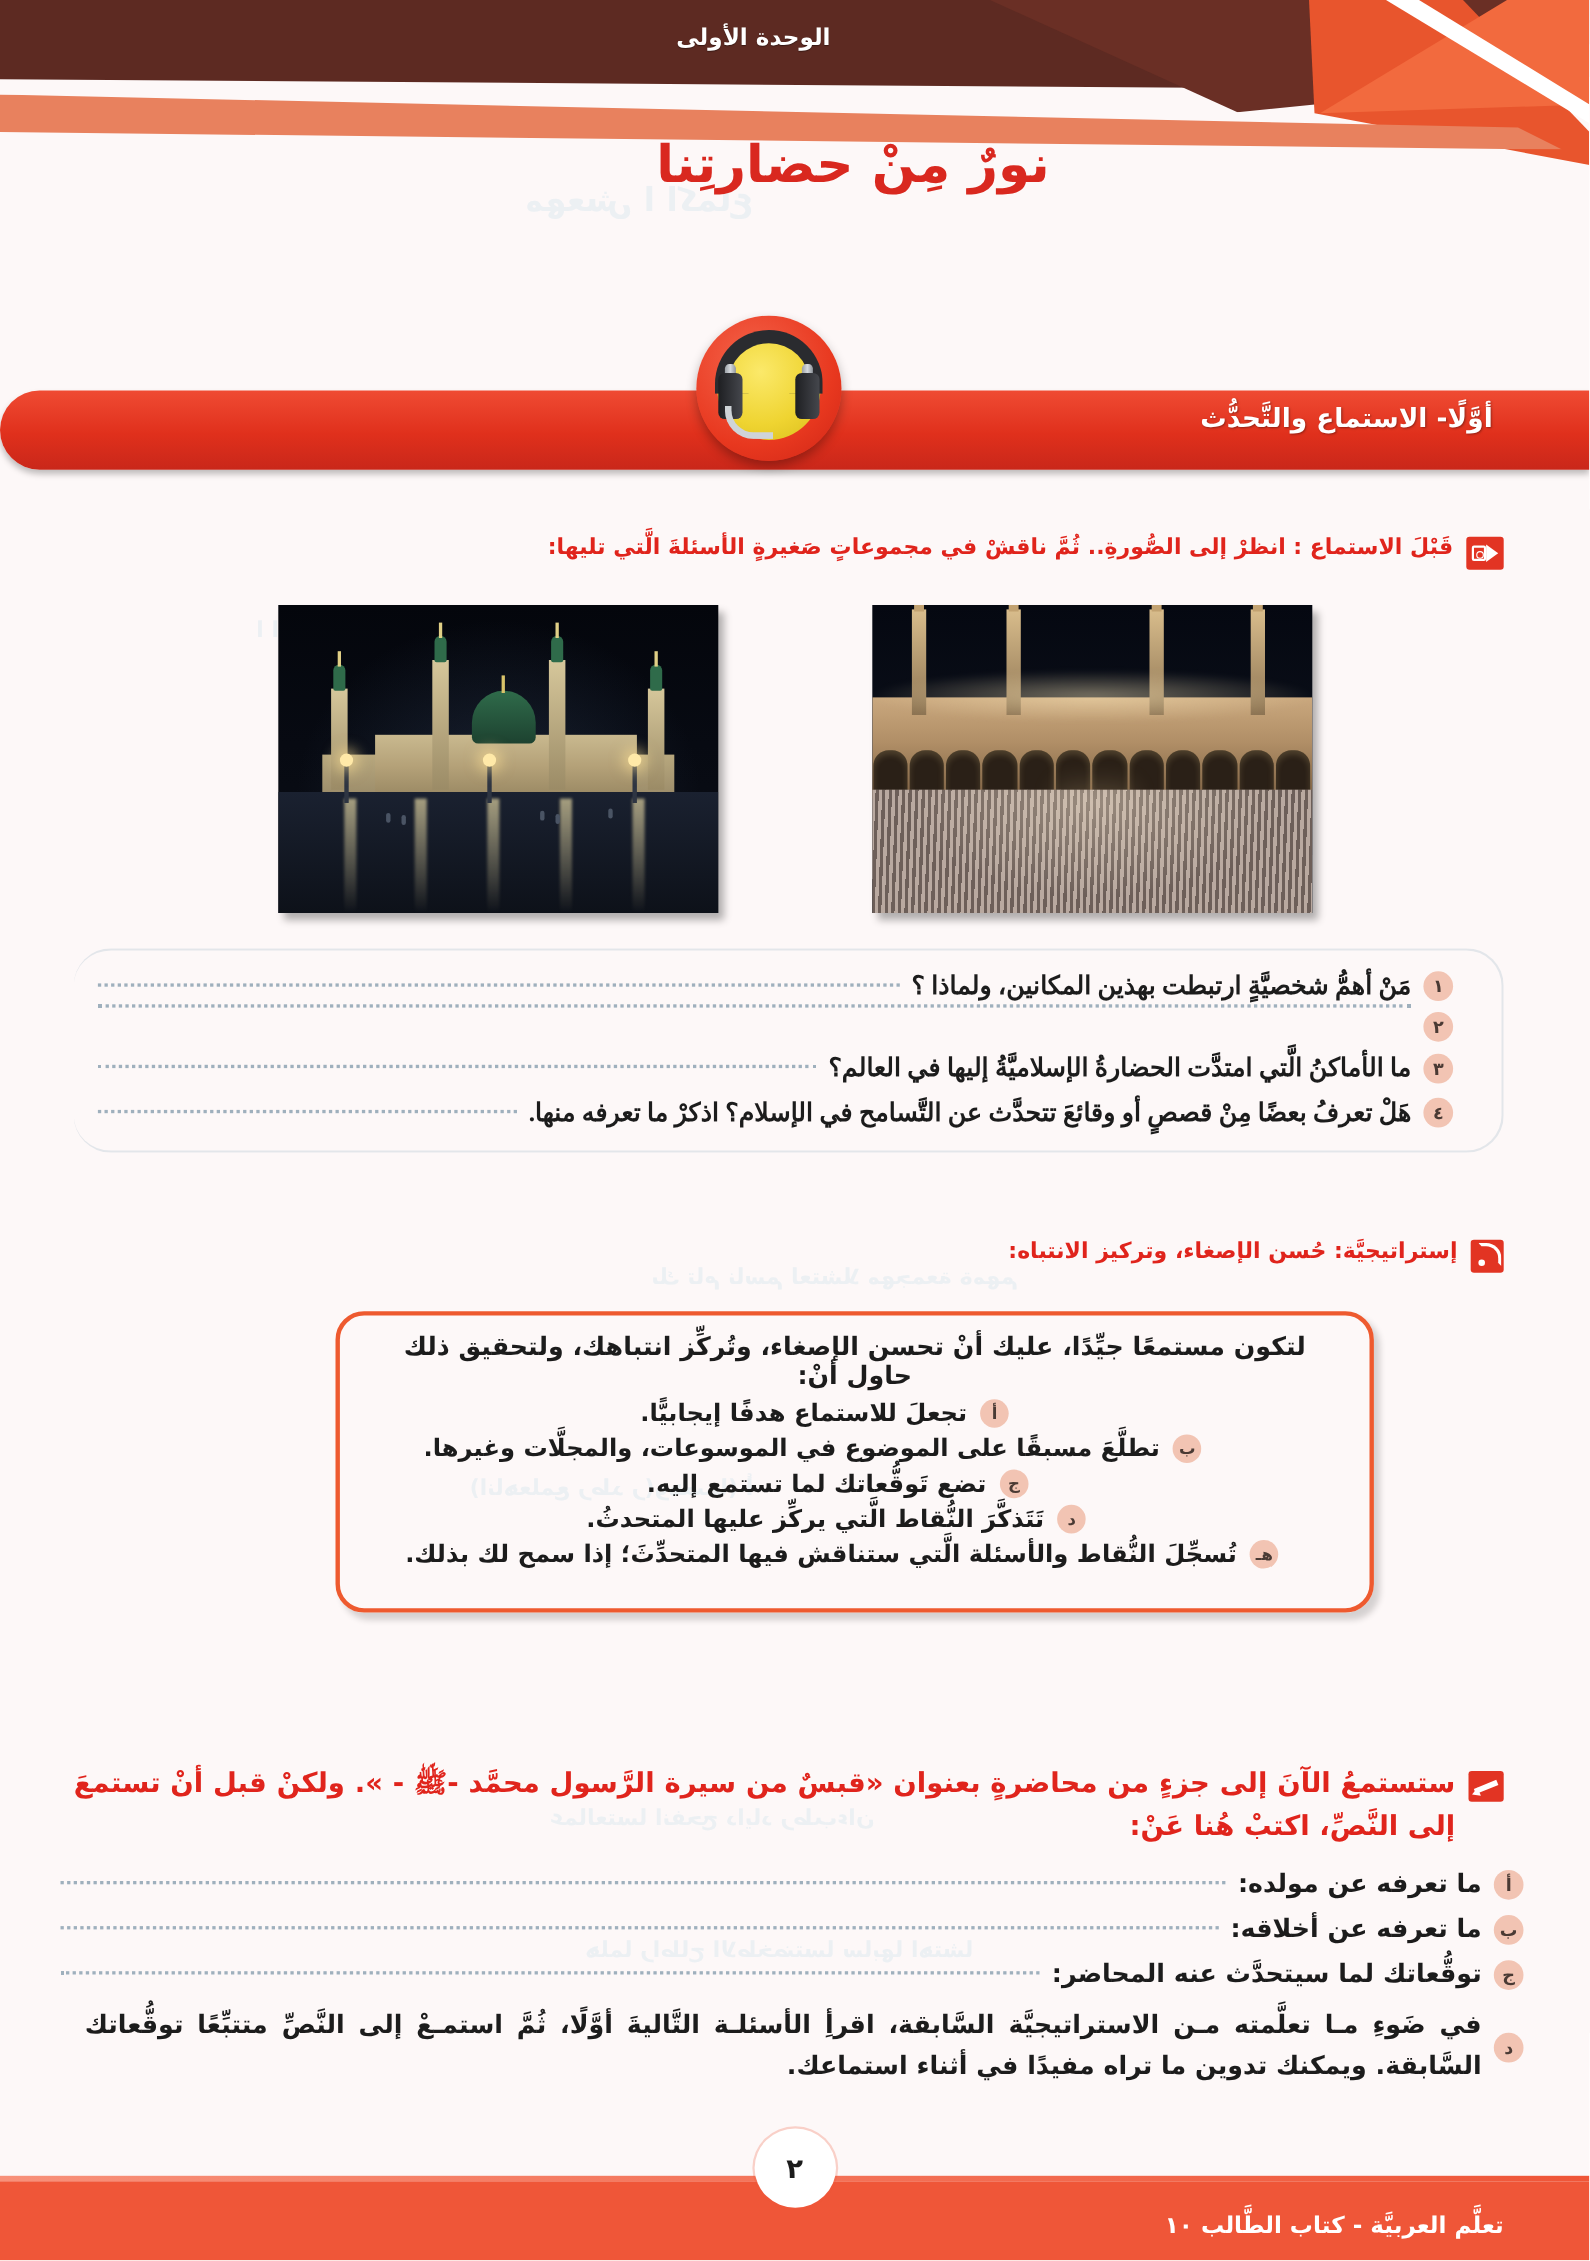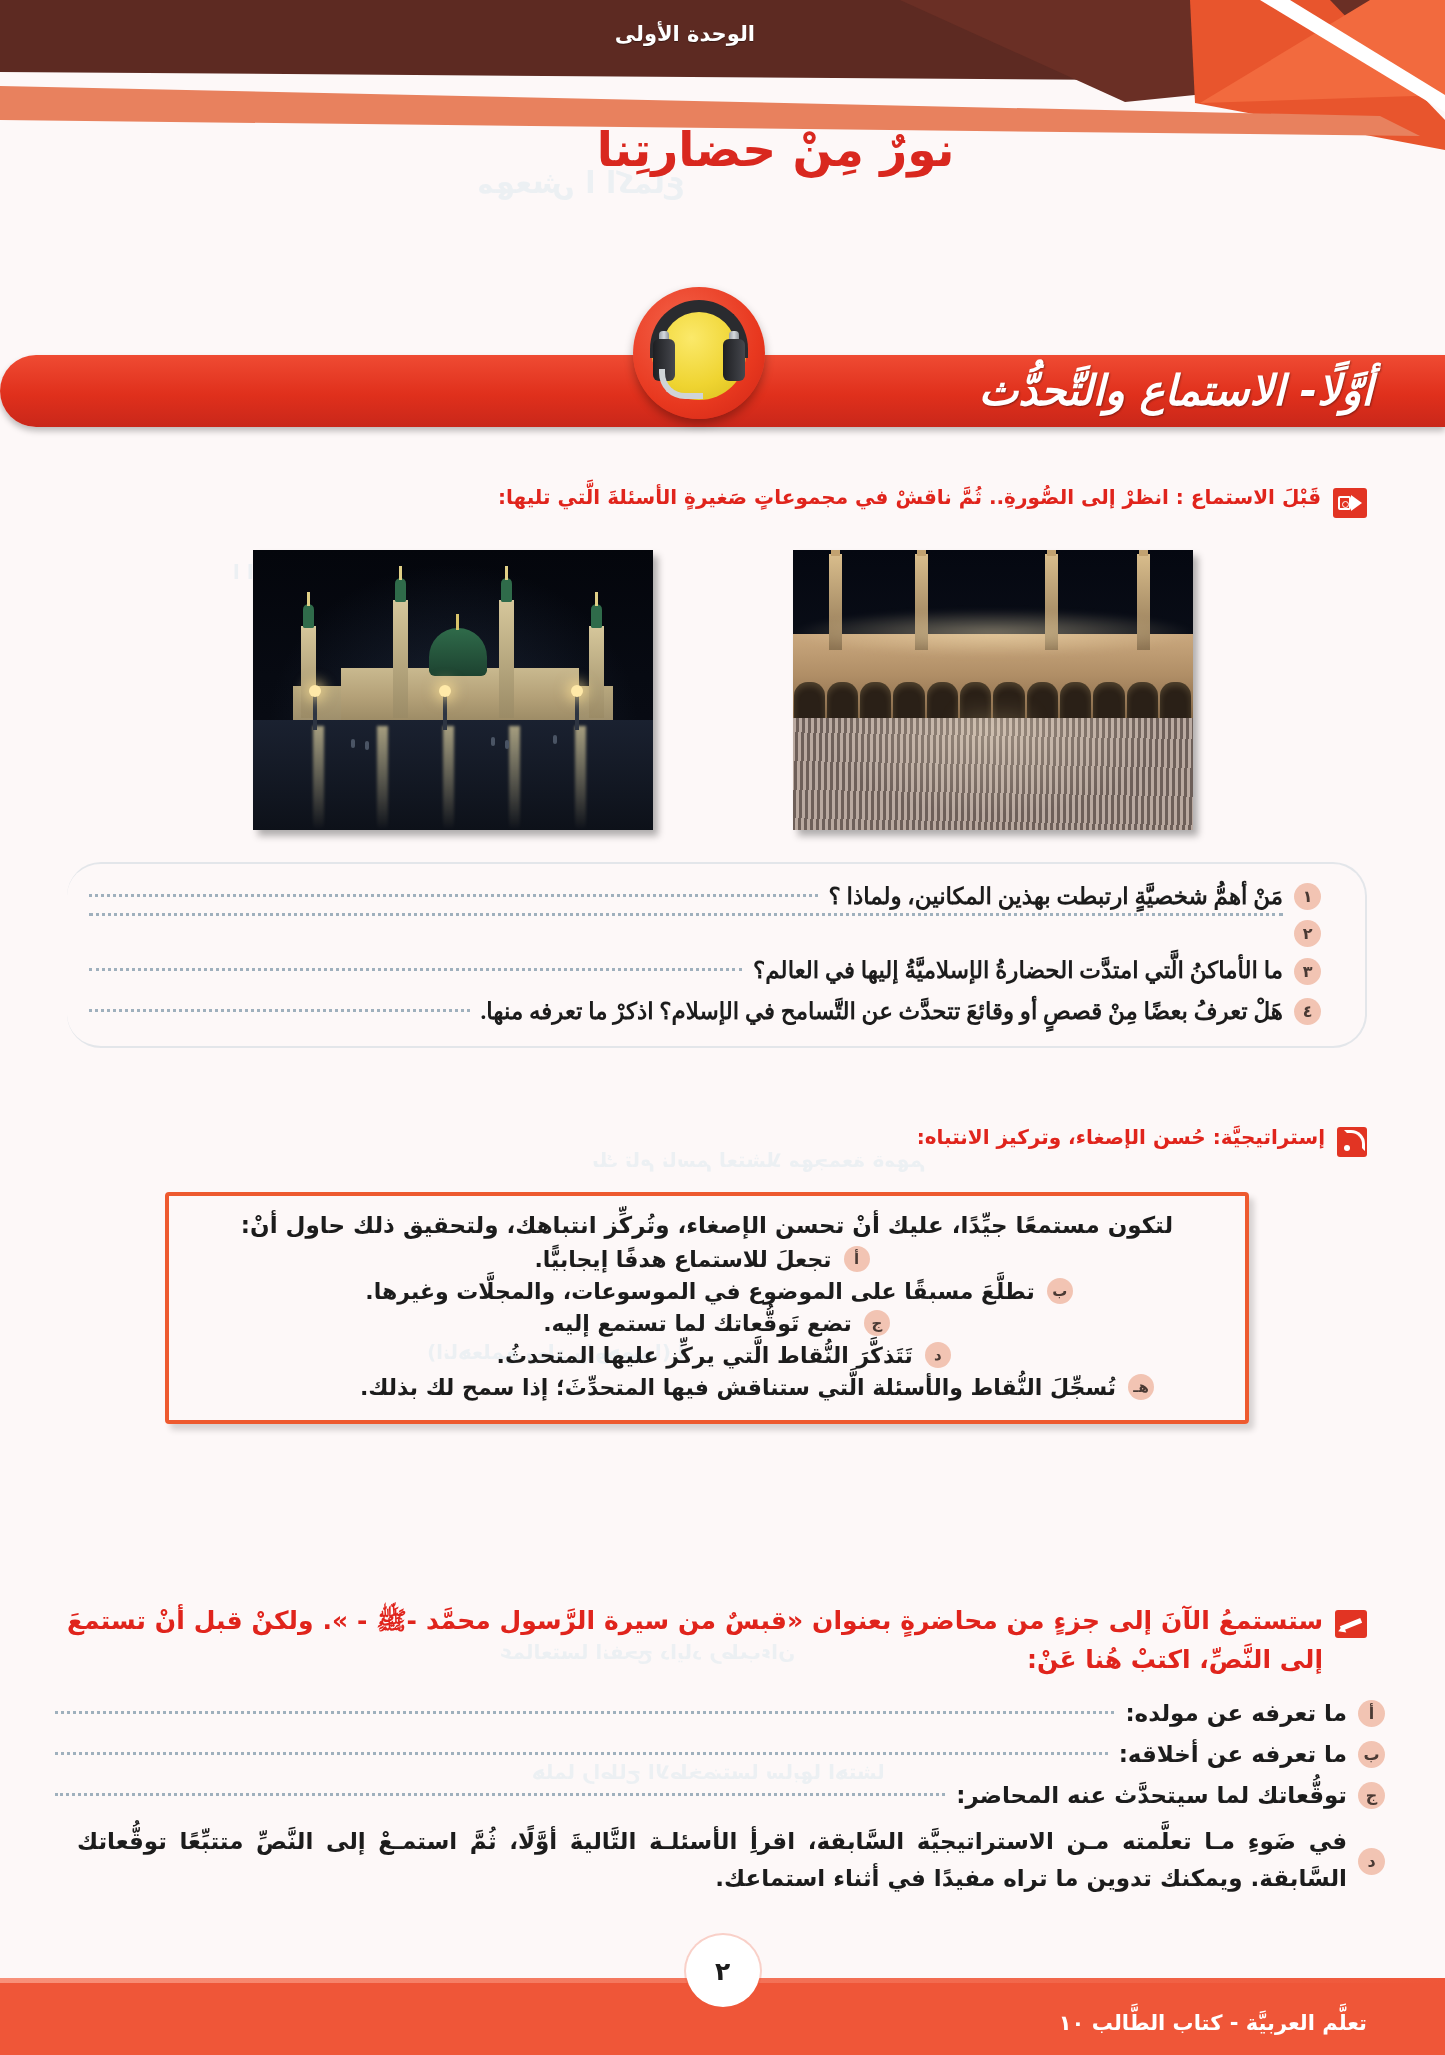--- a/index.html
+++ b/index.html
@@ -119,27 +119,26 @@
     left: 0;
     width: 1445px;
     height: 72px;
     background: linear-gradient(180deg, #ef4b33 0%, #e0301c 55%, #c9271a 100%);
     border-radius: 36px 0 0 36px;
     box-shadow: 0 4px 6px rgba(0,0,0,.25);
   }
   .sec-bar-text {
     position: absolute;
     top: 11px;
-    right: 72px;
+    right: 88px;
     color: #ffffff;
-    font-size: 42px;
+    font-size: 24px;
     font-weight: bold;
     letter-spacing: -.5px;
     text-shadow: 1px 1px 2px rgba(0,0,0,.35);
-    font-style: italic;
   }
   .headphone-badge {
     position: absolute;
     top: -68px;
     right: 680px;
     width: 132px;
     height: 132px;
     border-radius: 50%;
     background: radial-gradient(circle at 38% 32%, #f4634a 0%, #e8381f 62%, #cf2516 100%);
     box-shadow: 0 5px 10px rgba(0,0,0,.3);
@@ -459,24 +458,24 @@
     transform: translateY(-7px);
     min-width: 40px;
   }
   .salla { color: #2f7d6b; font-size: 19px; }
 
   
   .strategy-box {
     position: absolute;
     top: 1192px;
     right: 196px;
-    width: 1084px;
+    width: 944px;
     border: 4px solid #ee5a2f;
-    border-radius: 4px;
-    padding: 16px 30px 14px 30px;
+    border-radius: 26px;
+    padding: 16px 30px 30px 30px;
     direction: rtl;
     box-shadow: 5px 6px 6px rgba(0,0,0,.16);
     background: transparent;
   }
   .strategy-lead {
     color: #1c1c1c;
     font-size: 23px;
     font-weight: bold;
     text-align: center;
     margin-bottom: 8px;

